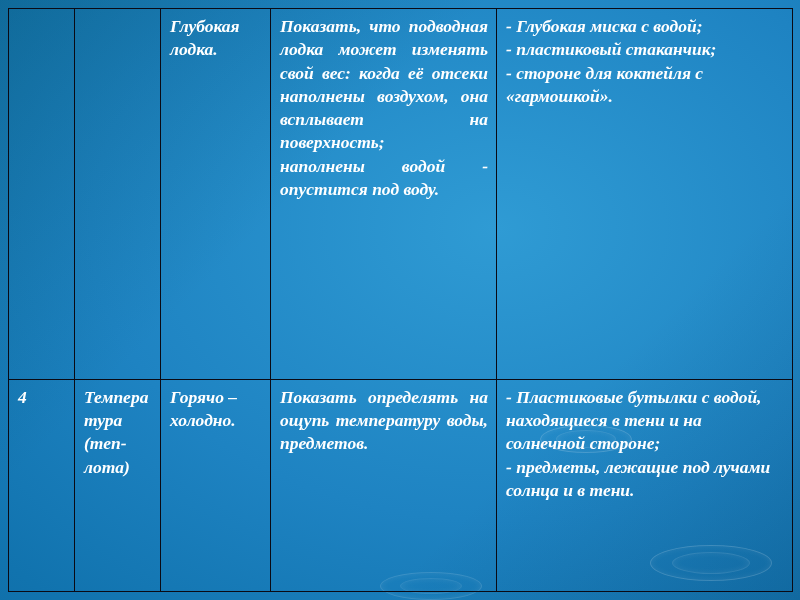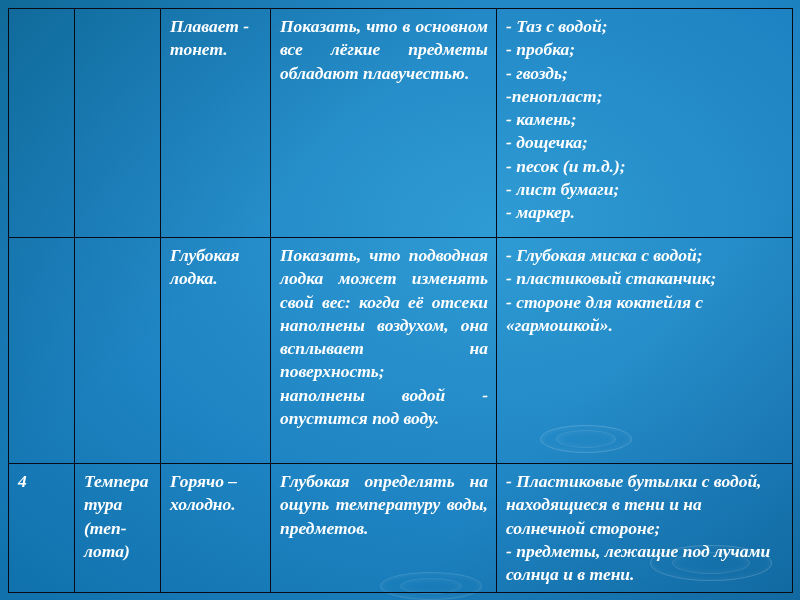--- a/index.html
+++ b/index.html
@@ -87,54 +87,38 @@
 
   <table class="main">
     <colgroup>
       <col class="c-num">
       <col class="c-topic">
       <col class="c-name">
       <col class="c-goal">
       <col class="c-mat">
     </colgroup>
     <tbody>
-      <tr class="row-1">
-        <td></td>
-        <td></td>
-        <td>Плавает -
-тонет.</td>
-        <td class="goal">Показать, что в основном все лёгкие предметы обладают плавучестью.</td>
-        <td class="mat">- Таз с водой;
-- пробка;
-- гвоздь;
--пенопласт;
-- камень;
-- дощечка;
-- песок (и т.д.);
-- лист бумаги;
-- маркер.</td>
-      </tr>
       <tr class="row-2">
         <td></td>
         <td></td>
         <td>Глубокая
 лодка.</td>
         <td class="goal">Показать, что подводная лодка может изменять свой вес: когда её отсеки наполнены воздухом, она всплывает на поверхность;
 наполнены водой - опустится под воду.</td>
         <td class="mat">- Глубокая миска с водой;
 - пластиковый стаканчик;
 - стороне для коктейля с «гармошкой».</td>
       </tr>
       <tr class="row-3">
         <td>4</td>
         <td>Темпера
 тура
 (теп-
 лота)</td>
         <td>Горячо –
 холодно.</td>
-        <td class="goal">Глубокая определять на ощупь температуру воды, предметов.</td>
+        <td class="goal">Показать определять на ощупь температуру воды, предметов.</td>
         <td class="mat">- Пластиковые бутылки с водой, находящиеся в тени и на солнечной стороне;
 - предметы, лежащие под лучами солнца и в тени.</td>
       </tr>
     </tbody>
   </table>
 </div>
 
 </body></html>

